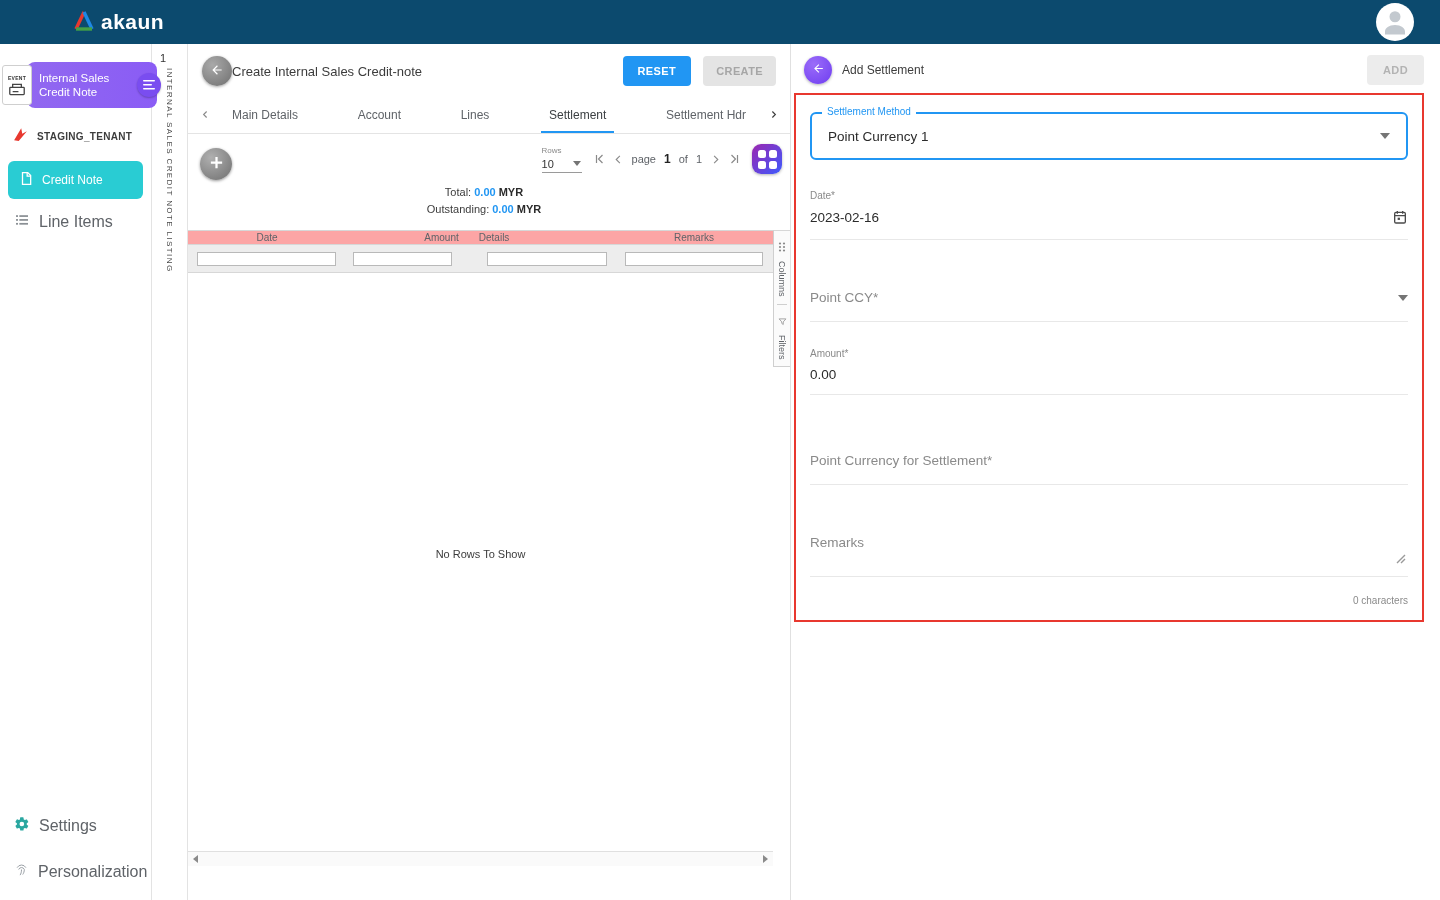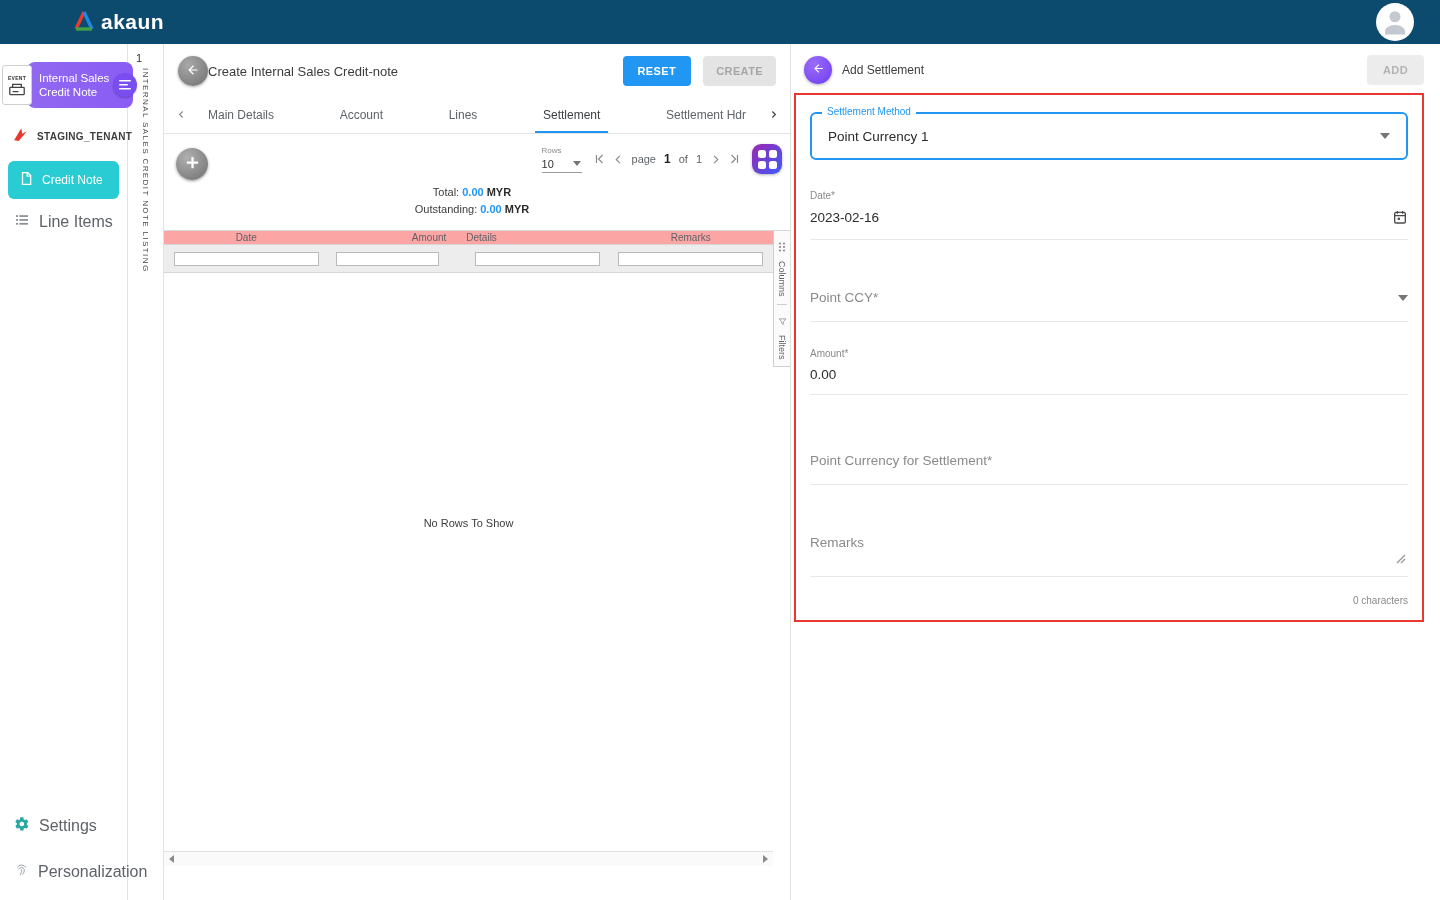--- a/index.html
+++ b/index.html
@@ -10,21 +10,21 @@
   
   .topbar { height:44px; background:#0c4a6e; display:flex; align-items:center; justify-content:space-between; padding:0 26px 0 72px; flex-shrink:0; }
   .logo { display:flex; align-items:center; gap:5px; }
   .logo-text { color:#fff; font-size:21px; font-weight:bold; letter-spacing:.5px; }
   .avatar { width:38px; height:38px; border-radius:50%; background:#fff; display:flex; align-items:flex-end; justify-content:center; color:#c3c9cf; overflow:hidden; }
 
   
   .body { display:flex; flex:1; min-height:0; }
 
   
-  .sidebar { width:128px; border-right:1px solid #e3e3e3; display:flex; flex-direction:column; background:#fff; position:relative; z-index:3; }
+  .sidebar { width:152px; border-right:1px solid #e3e3e3; display:flex; flex-direction:column; background:#fff; position:relative; z-index:3; }
   .app-item { display:flex; align-items:center; margin:18px 0 0 2px; position:relative; }
   .event-box { width:30px; height:40px; background:#fff; border:1px solid #cfcfcf; border-radius:3px; display:flex; flex-direction:column; align-items:center; justify-content:center; gap:2px; z-index:2; flex-shrink:0; }
   .event-box .ev-label { font-size:5px; font-weight:bold; color:#333; letter-spacing:.3px; }
   .app-pill { flex:1; margin-left:-5px; background:linear-gradient(90deg,#9168f0,#8a5cf5); border-radius:8px; height:46px; display:flex; align-items:center; padding-left:12px; position:relative; color:#fff; margin-right:-6px; }
   .app-pill-label { font-size:11.5px; line-height:1.25; }
   .burger { position:absolute; right:-4px; top:50%; transform:translateY(-50%); width:24px; height:24px; border-radius:50%; background:#7a4df0; display:flex; align-items:center; justify-content:center; box-shadow:0 1px 2px rgba(0,0,0,.25); }
   .tenant { display:flex; align-items:center; gap:8px; padding:18px 8px 12px 12px; }
   .tenant-label { font-size:10px; font-weight:bold; color:#3d3d3d; letter-spacing:.3px; }
   .nav-cyan { margin:2px 8px 0; background:#29ccd3; border-radius:6px; height:38px; display:flex; align-items:center; gap:9px; padding:0 11px; color:#fff; }
   .nav-cyan-label { font-size:12px; }
@@ -76,21 +76,21 @@
   .grid-wrap { display:flex; flex:1; min-height:0; margin-bottom:34px; }
   .grid { flex:1; display:flex; flex-direction:column; border-top:1px solid #d7d7d7; min-width:0; }
   .grid-head { display:flex; background:#fca5a5; height:14px; align-items:center; border-bottom:1px solid #d7d7d7; font-size:10px; color:#5f6368; }
   .col-date    { width:27%; text-align:center; }
   .col-amount  { width:21%; text-align:right; padding-right:10px; }
   .col-details { width:25%; padding-left:10px; }
   .col-remarks { width:27%; text-align:center; }
   .filter-row { display:flex; background:#ededed; height:28px; align-items:center; border-bottom:1px solid #d7d7d7; }
   .filter-cell { display:flex; justify-content:center; }
   .filter-cell input { width:88%; height:14px; border:1px solid #b9b9b9; background:#fff; font-size:10px; padding:0 3px; }
-  .grid-body { flex:1; background:#fff; position:relative; }
+  .grid-body { flex:1; background:#fff; position:relative;margin-top:31px; }
   .empty-msg { position:absolute; top:244px; left:0; right:0; text-align:center; font-size:11px; color:#3c3c3c; }
   .hscroll { height:15px; background:#fafafa; border-top:1px solid #e0e0e0; display:flex; align-items:center; justify-content:space-between; padding:0 5px; }
   .tri-left  { width:0; height:0; border-top:4px solid transparent; border-bottom:4px solid transparent; border-right:5px solid #8a8a8a; cursor:pointer; }
   .tri-right { width:0; height:0; border-top:4px solid transparent; border-bottom:4px solid transparent; border-left:5px solid #8a8a8a; cursor:pointer; }
 
   .side-strip { width:17px; border-left:1px solid #cfcfcf; border-top:1px solid #d7d7d7; border-bottom:1px solid #cfcfcf; background:#fbfbfb; display:flex; flex-direction:column; align-items:center; align-self:flex-start; }
   .side-tab { display:flex; flex-direction:column; align-items:center; padding:7px 0; gap:5px; cursor:pointer; }
   .side-tab + .side-tab { border-top:1px solid #cfcfcf; }
   .side-tab-label { writing-mode:vertical-rl; font-size:9px; color:#5f6368; }
 

